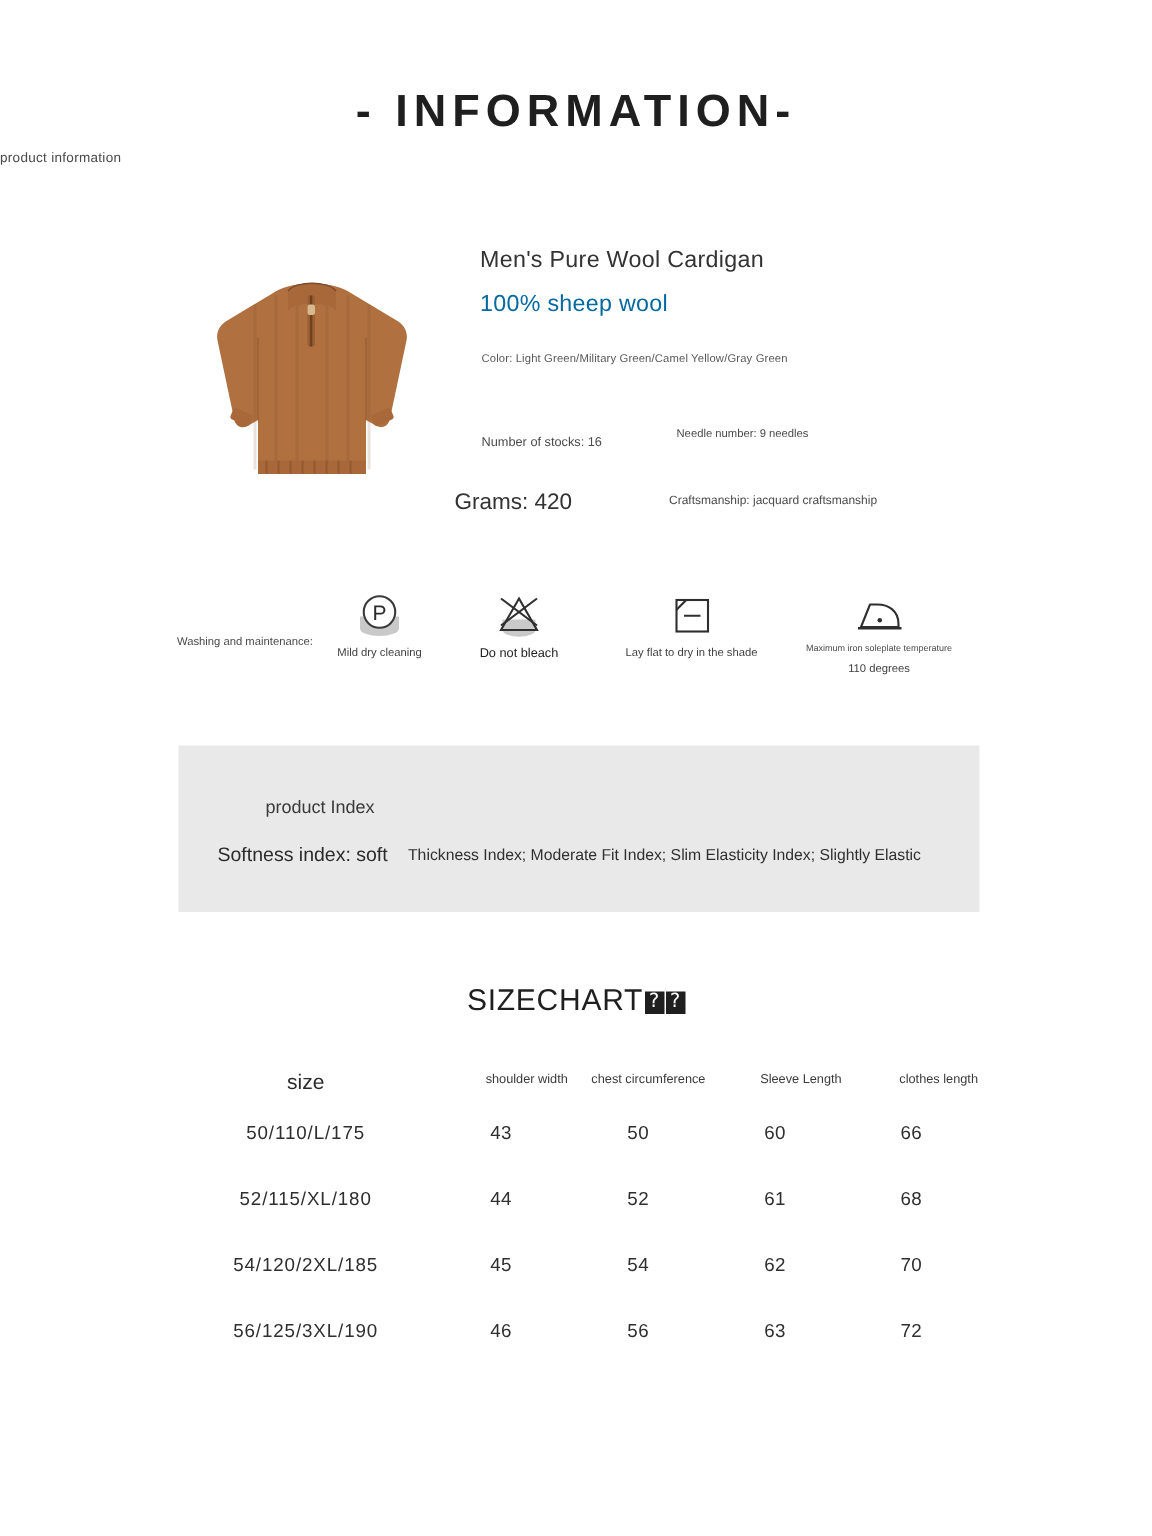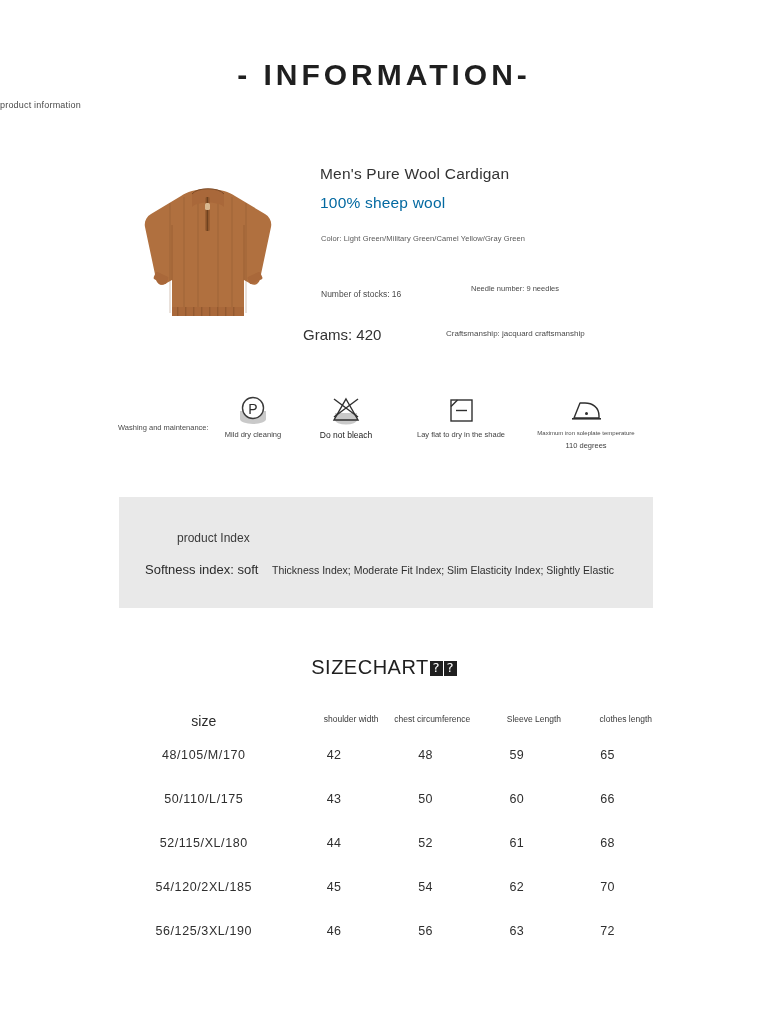--- a/index.html
+++ b/index.html
@@ -86,21 +86,21 @@
     left: 321px;
     top: 289px;
     font-size: 8.5px;
     color: #4a4a4a;
   }
   .product-needle {
     position: absolute;
     left: 451px;
     top: 283px;
     width: 128px;
-    text-align: center;
+    text-align: left;
     font-size: 7.5px;
     color: #4a4a4a;
     line-height: 1.55;
   }
   .product-grams {
     position: absolute;
     left: 303px;
     top: 326px;
     font-size: 15px;
     color: #333333;
@@ -379,27 +379,20 @@
   <thead>
     <tr>
       <th class="size-head col-size">size</th>
       <th class="col-narrow">shoulder width</th>
       <th class="col-narrow">chest circumference</th>
       <th class="col-narrow">Sleeve Length</th>
       <th class="col-narrow">clothes length</th>
     </tr>
   </thead>
   <tbody>
-    <tr>
-      <td class="size-cell">48/105/M/170</td>
-      <td>42</td>
-      <td>48</td>
-      <td>59</td>
-      <td>65</td>
-    </tr>
     <tr>
       <td class="size-cell">50/110/L/175</td>
       <td>43</td>
       <td>50</td>
       <td>60</td>
       <td>66</td>
     </tr>
     <tr>
       <td class="size-cell">52/115/XL/180</td>
       <td>44</td>

